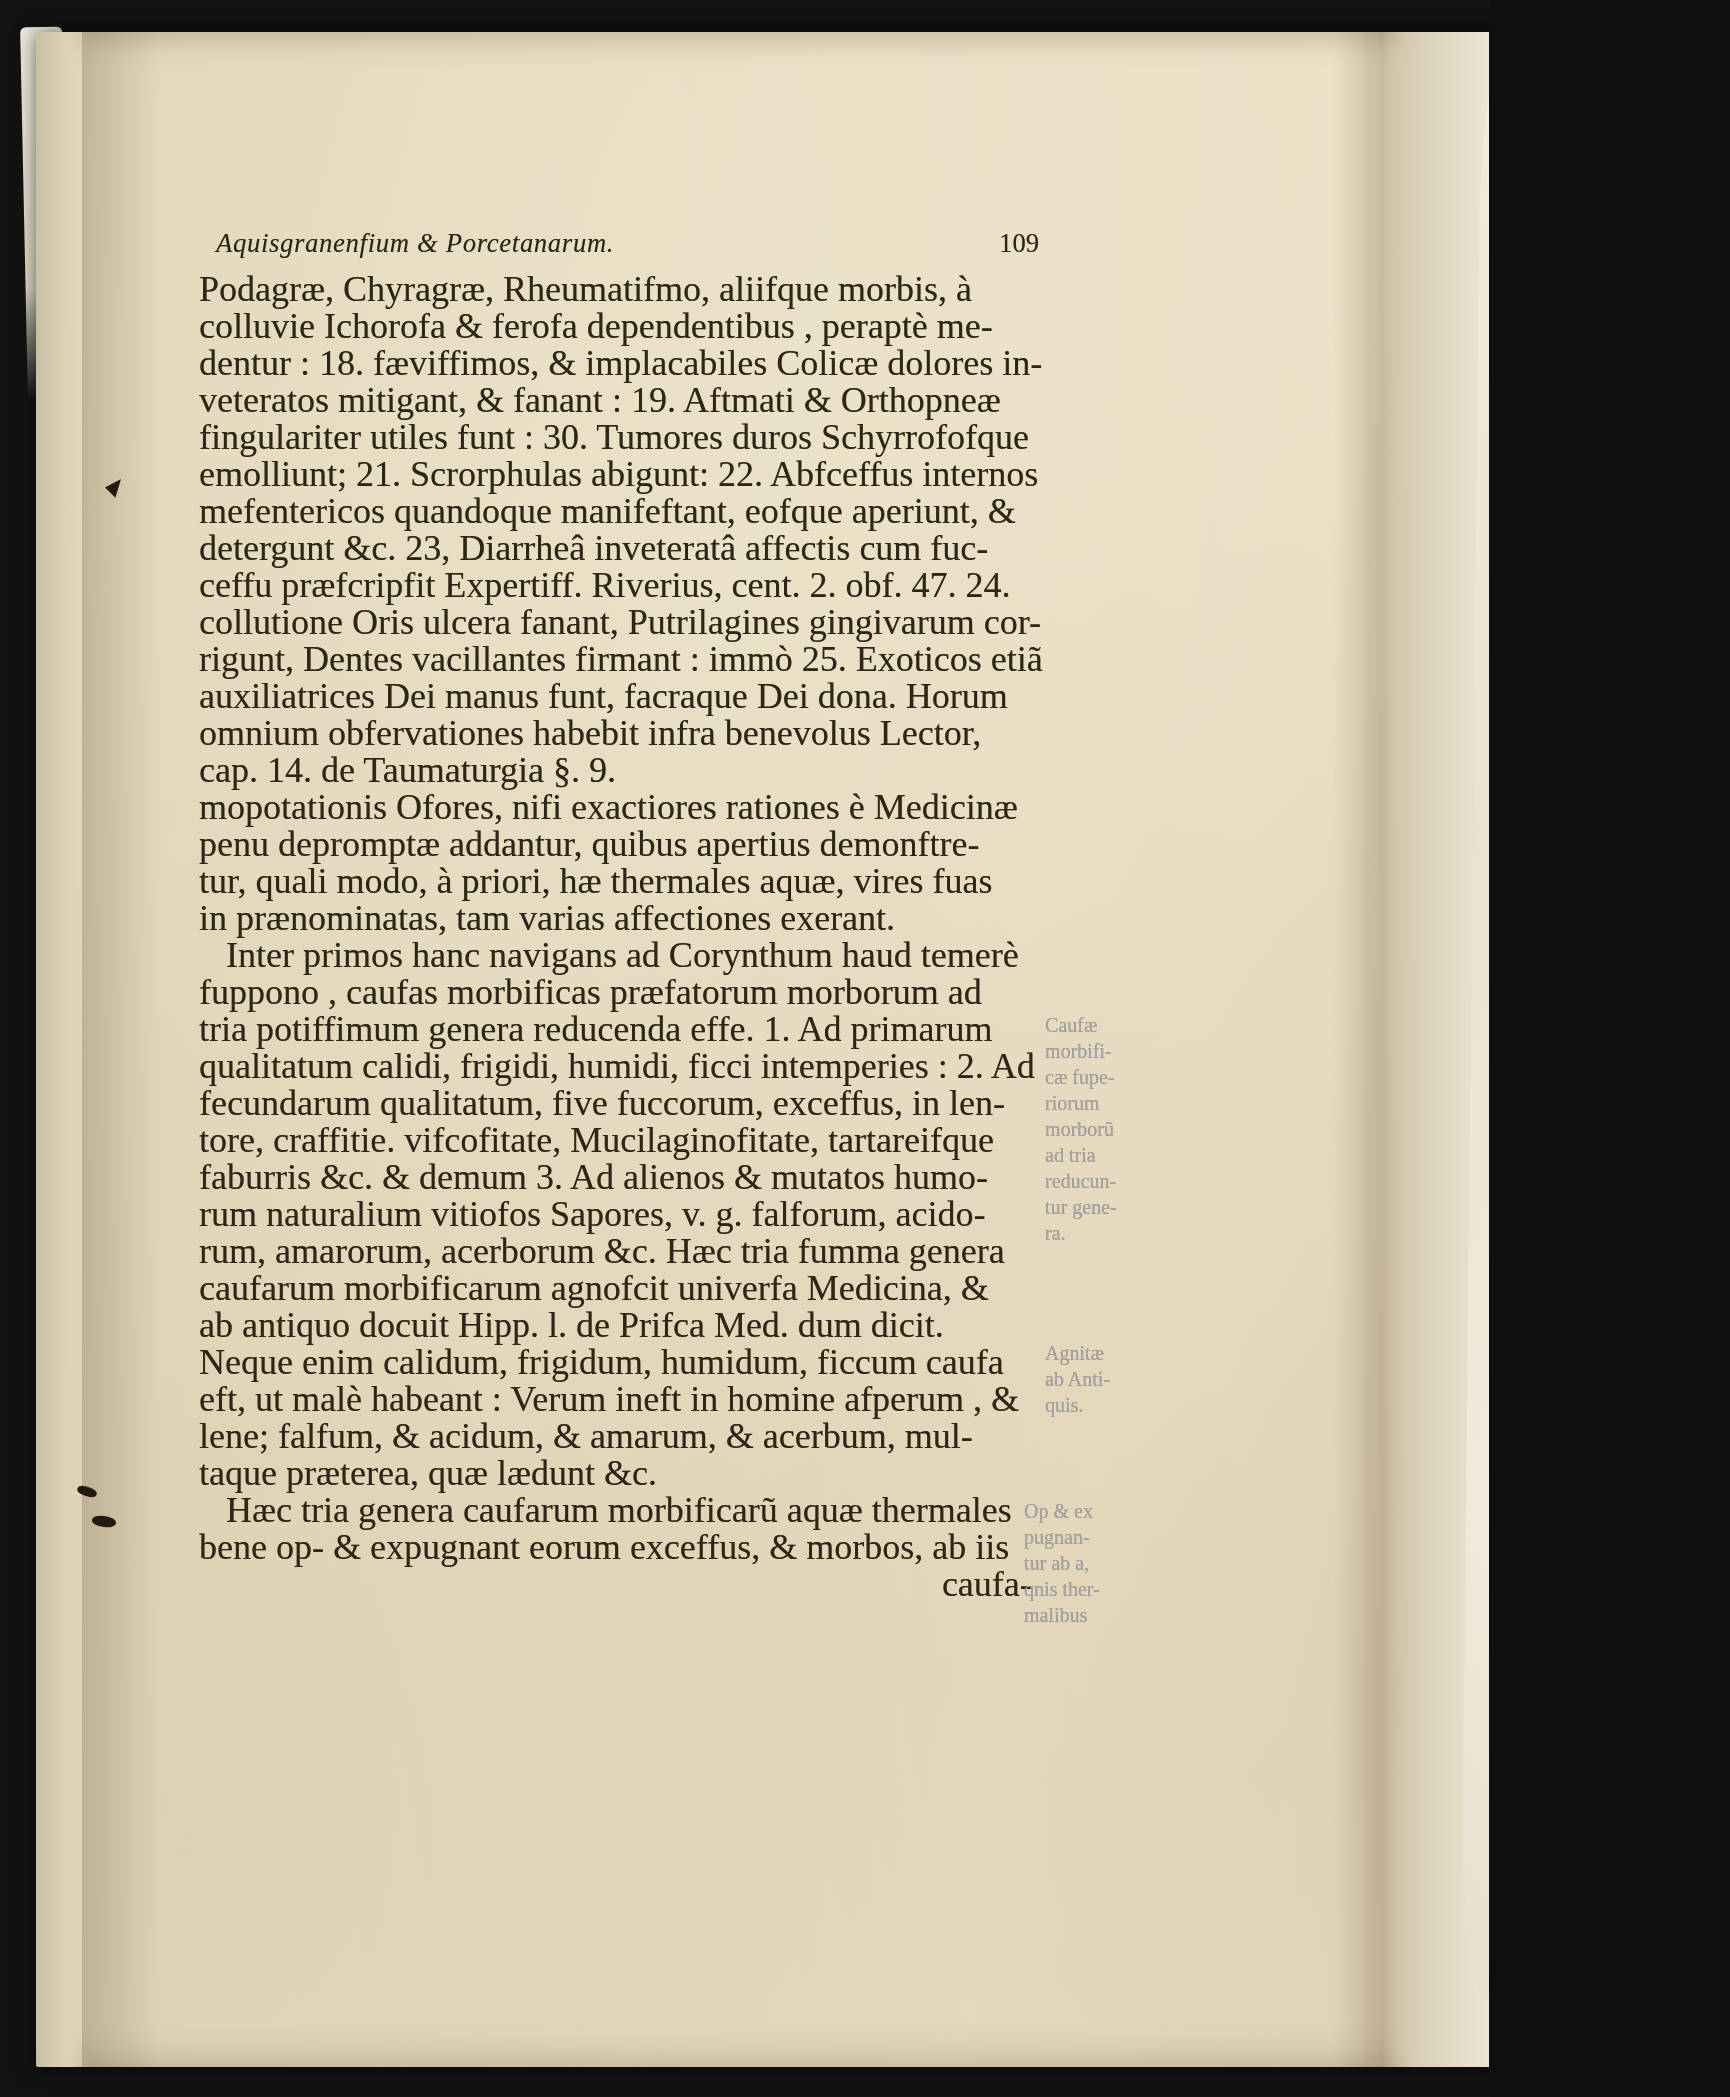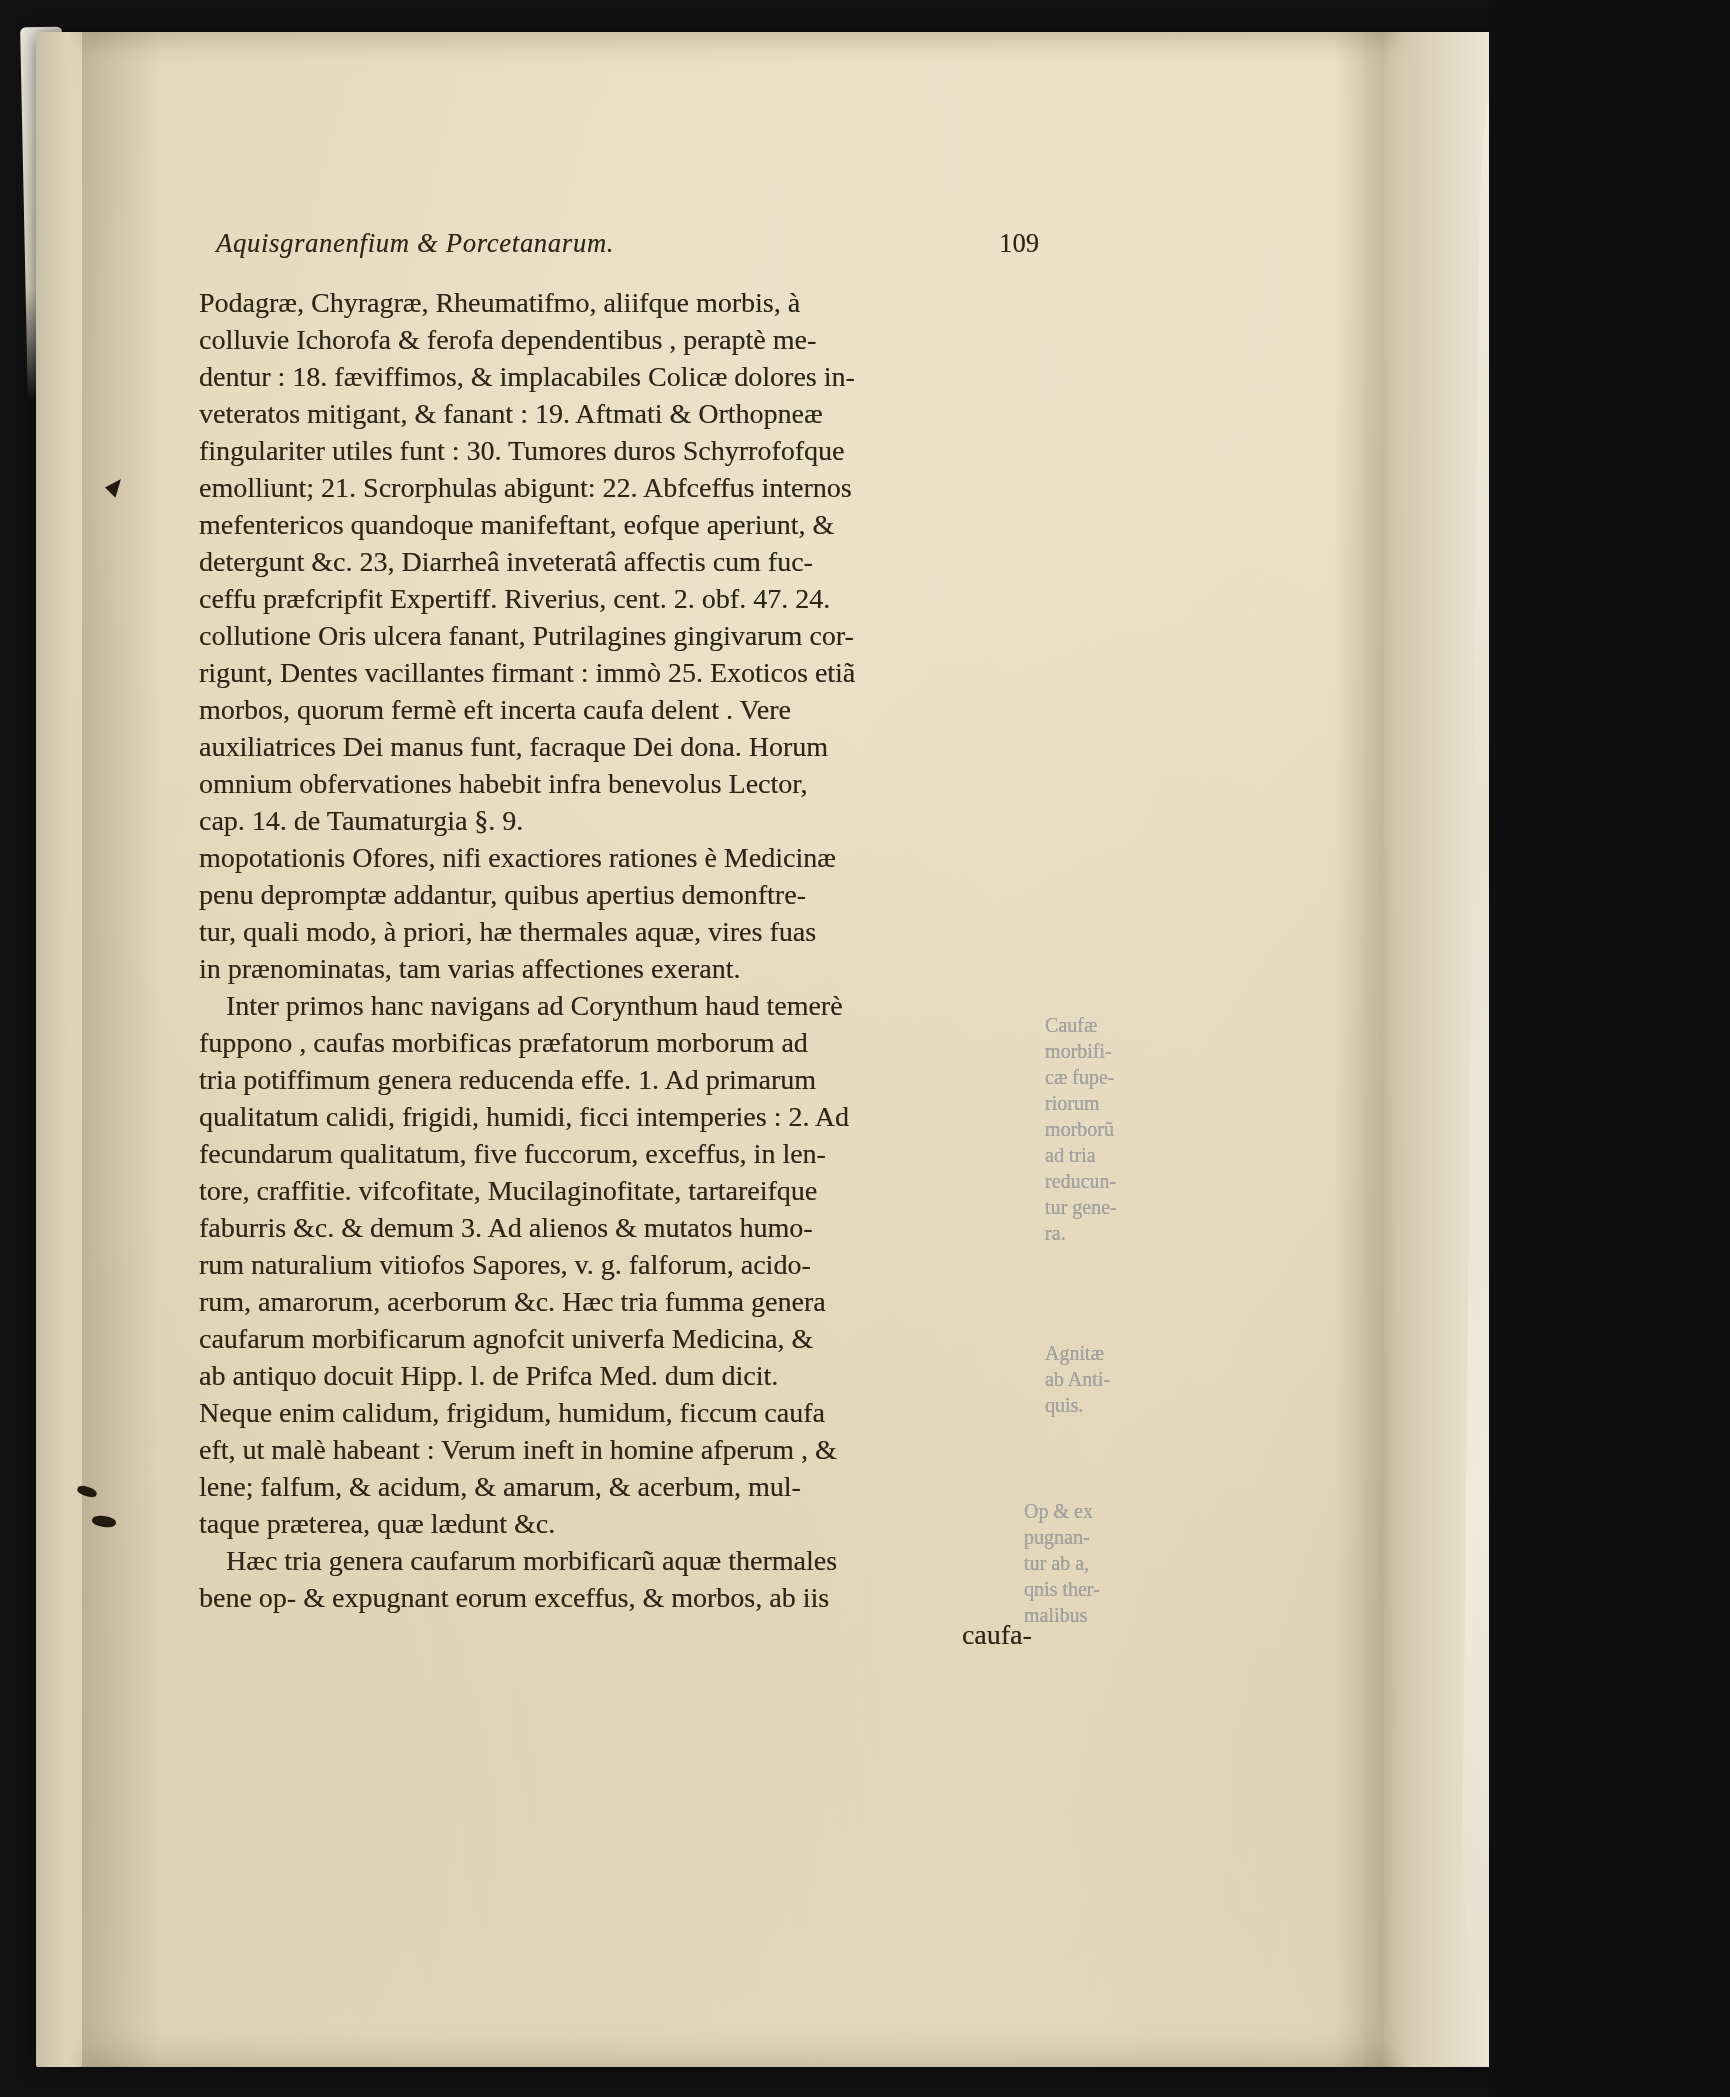--- a/index.html
+++ b/index.html
@@ -51,21 +51,21 @@
   .mark2{left:77px;top:1487px;width:20px;height:9.3px;transform:rotate(18deg);border-radius:40%;}
   .mark3{left:92px;top:1516px;width:24.4px;height:10.8px;transform:rotate(8deg);border-radius:45%;}
 
   
   .ink{color:#2f2517;text-shadow:0.2px 0.2px 0.5px rgba(47,37,23,.5);}
   .header-row{position:absolute;left:199px;top:228px;width:840px;display:flex;
         justify-content:space-between;align-items:baseline;font-size:26.6px;}
   .running-title{font-style:italic;letter-spacing:0.7px;padding-left:17px;}
   .page-number{font-size:26.6px;}
 
-  .text-block{position:absolute;left:199px;top:271px;width:840px;font-size:28px;margin-top:13px;}
+  .text-block{position:absolute;left:199px;top:271px;width:840px;font-size:36px;}
   .line{white-space:nowrap;line-height:37px;height:37px;}
   .indent{padding-left:27px;}
   .it{}
   .catchword{text-align:right;padding-right:7.2px;}
 
   .note{position:absolute;width:144px;font-size:20px;color:#a3a3a3;
         text-shadow:0.1px 0.1px 0.4px rgba(61,51,34,.45);}
   .note .nline{white-space:nowrap;line-height:26px;height:26px;}
   .note1{left:1045px;top:1012px;}
   .note2{left:1045px;top:1340px;}
@@ -101,21 +101,20 @@
       <div class="line">colluvie Ichorofa &amp; ferofa dependentibus , peraptè me-</div>
       <div class="line">dentur : 18. fæviffimos, &amp; implacabiles Colicæ dolores in-</div>
       <div class="line">veteratos mitigant, &amp; fanant : 19. Aftmati &amp; Orthopneæ</div>
       <div class="line">fingulariter utiles funt : 30. Tumores duros Schyrrofofque</div>
       <div class="line">emolliunt; 21. Scrorphulas abigunt: 22. Abfceffus internos</div>
       <div class="line">mefentericos quandoque manifeftant, eofque aperiunt, &amp;</div>
       <div class="line">detergunt &amp;c. 23, Diarrheâ inveteratâ affectis cum fuc-</div>
       <div class="line">ceffu præfcripfit Expertiff. Riverius, cent. 2. obf. 47. 24.</div>
       <div class="line">collutione Oris ulcera fanant, Putrilagines gingivarum cor-</div>
       <div class="line">rigunt, Dentes vacillantes firmant : immò 25. Exoticos etiã</div>
-      <div class="line">morbos, quorum fermè eft incerta caufa delent . Vere</div>
       <div class="line">auxiliatrices Dei manus funt, facraque Dei dona. Horum</div>
       <div class="line">omnium obfervationes habebit infra benevolus Lector,</div>
       <div class="line">cap. 14. de Taumaturgia §. 9.</div>
     </div>
     <div class="para">
       <div class="line">mopotationis Ofores, nifi exactiores rationes è Medicinæ</div>
       <div class="line">penu depromptæ addantur, quibus apertius demonftre-</div>
       <div class="line">tur, quali modo, à priori, hæ thermales aquæ, vires fuas</div>
       <div class="line">in prænominatas, tam varias affectiones exerant.</div>
     </div>

